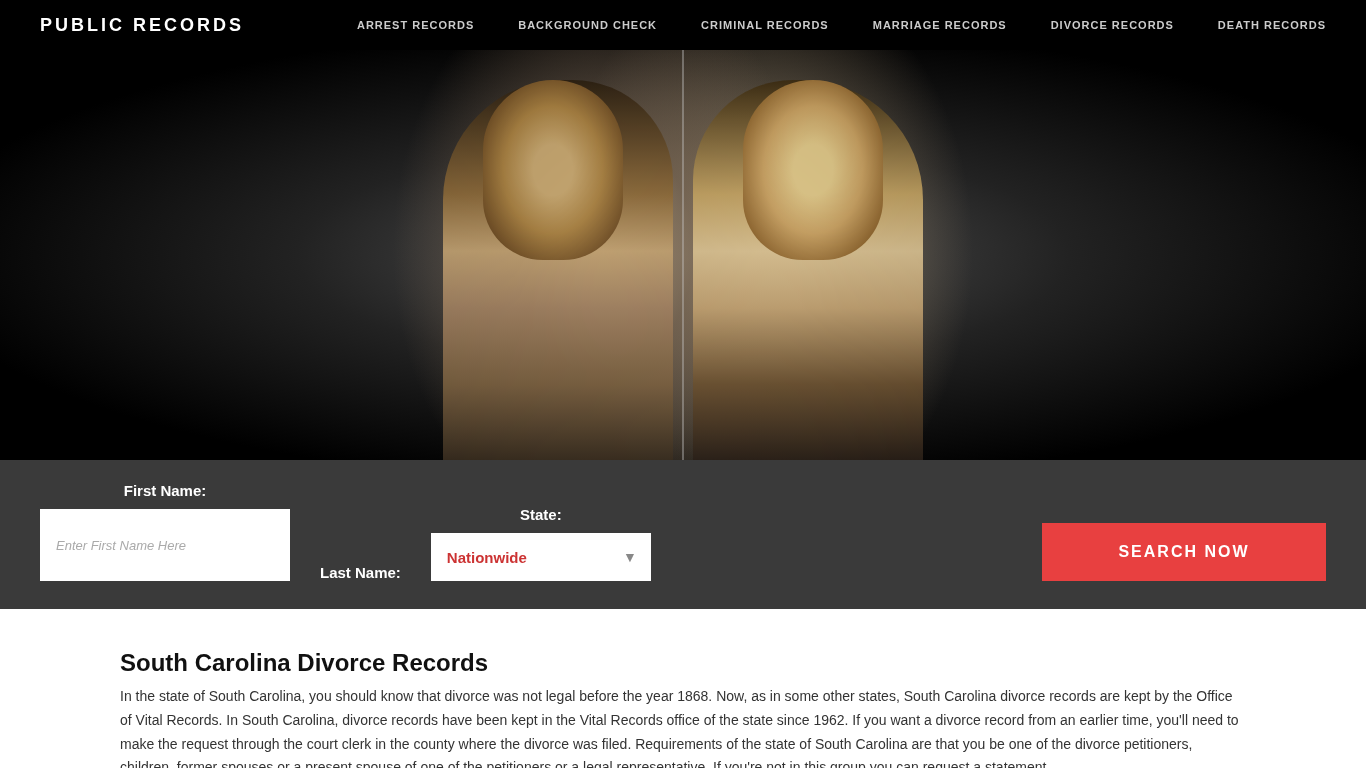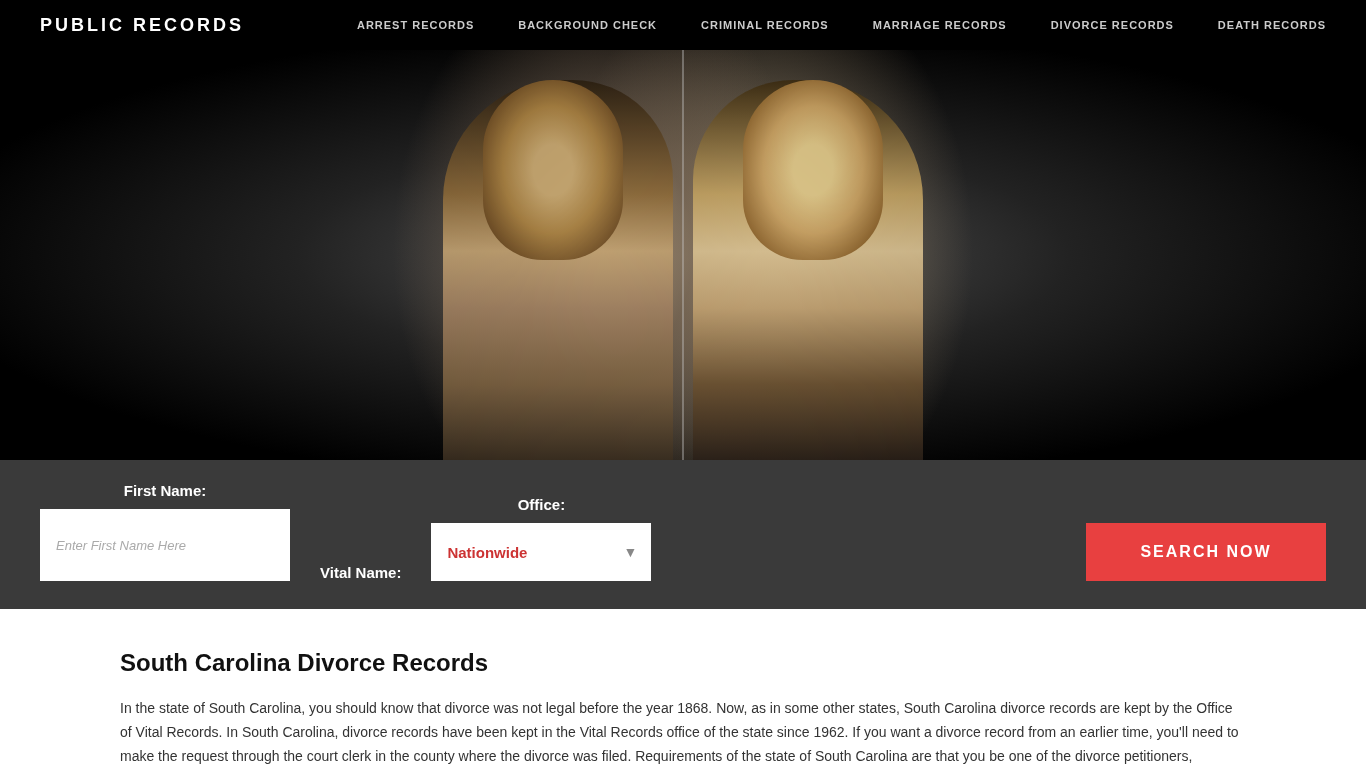--- a/index.html
+++ b/index.html
@@ -194,21 +194,21 @@
     .state-field label {
       color: #fff;
       font-size: 15px;
       font-weight: bold;
       text-align: center;
     }
 
     .state-select-wrapper {
       position: relative;
       width: 220px;
-      height: 58px;
+      height: 48px;
       background: #fff;
     }
 
     .state-select-wrapper select {
       appearance: none;
       width: 100%;
       height: 100%;
       padding: 0 40px 0 16px;
       font-size: 15px;
       font-weight: bold;
@@ -231,39 +231,39 @@
 
     .search-btn-wrapper {
       margin-left: auto;
     }
 
     .search-btn {
       background: #e84040;
       color: #fff;
       border: none;
       height: 58px;
-      width: 240px;
+      width: 284px;
       font-size: 16px;
       font-weight: bold;
       letter-spacing: 2px;
       text-transform: uppercase;
       cursor: pointer;
     }
 
     
     .content {
       padding: 40px 120px 40px 120px;
       max-width: 1366px;
     }
 
     .content h1 {
       font-size: 24px;
       font-weight: bold;
       color: #111;
-      margin-bottom: 20px;
+      margin-bottom: 8px;
     }
 
     .content p {
       font-size: 14px;
       line-height: 1.7;
       color: #333;
       margin-bottom: 16px;
     }
 
     
@@ -310,27 +310,27 @@
   <div class="fields-row">
 
     <div class="search-field">
       <label>First Name:</label>
       <input type="text" placeholder="Enter First Name Here" style="">
     </div>
 
     <div class="field-gap"></div>
 
     <div class="search-field">
-      <label>Vital Name:</label>
+      <label>Last Name:</label>
     </div>
 
     <div class="field-gap"></div>
 
     <div class="state-field">
-      <label>Office:</label>
+      <label>State:</label>
       <div class="state-select-wrapper">
         <select>
           
         <option value="Nationwide">Nationwide</option><option value="Alabama">Alabama</option><option value="Alaska">Alaska</option><option value="Arizona">Arizona</option><option value="Arkansas">Arkansas</option><option value="California">California</option><option value="Colorado">Colorado</option><option value="Connecticut">Connecticut</option><option value="Delaware">Delaware</option><option value="Florida">Florida</option><option value="Georgia">Georgia</option><option value="Hawaii">Hawaii</option><option value="Idaho">Idaho</option><option value="Illinois">Illinois</option><option value="Indiana">Indiana</option><option value="Iowa">Iowa</option><option value="Kansas">Kansas</option><option value="Kentucky">Kentucky</option><option value="Louisiana">Louisiana</option><option value="Maine">Maine</option><option value="Maryland">Maryland</option><option value="Massachusetts">Massachusetts</option><option value="Michigan">Michigan</option><option value="Minnesota">Minnesota</option><option value="Mississippi">Mississippi</option><option value="Missouri">Missouri</option><option value="Montana">Montana</option><option value="Nebraska">Nebraska</option><option value="Nevada">Nevada</option><option value="New Hampshire">New Hampshire</option><option value="New Jersey">New Jersey</option><option value="New Mexico">New Mexico</option><option value="New York">New York</option><option value="North Carolina">North Carolina</option><option value="North Dakota">North Dakota</option><option value="Ohio">Ohio</option><option value="Oklahoma">Oklahoma</option><option value="Oregon">Oregon</option><option value="Pennsylvania">Pennsylvania</option><option value="Rhode Island">Rhode Island</option><option value="South Carolina">South Carolina</option><option value="South Dakota">South Dakota</option><option value="Tennessee">Tennessee</option><option value="Texas">Texas</option><option value="Utah">Utah</option><option value="Vermont">Vermont</option><option value="Virginia">Virginia</option><option value="Washington">Washington</option><option value="West Virginia">West Virginia</option><option value="Wisconsin">Wisconsin</option><option value="Wyoming">Wyoming</option></select>
         <span class="chevron">▼</span>
       </div>
     </div>
 
     <div class="search-btn-wrapper">
       <button class="search-btn">SEARCH NOW</button>

